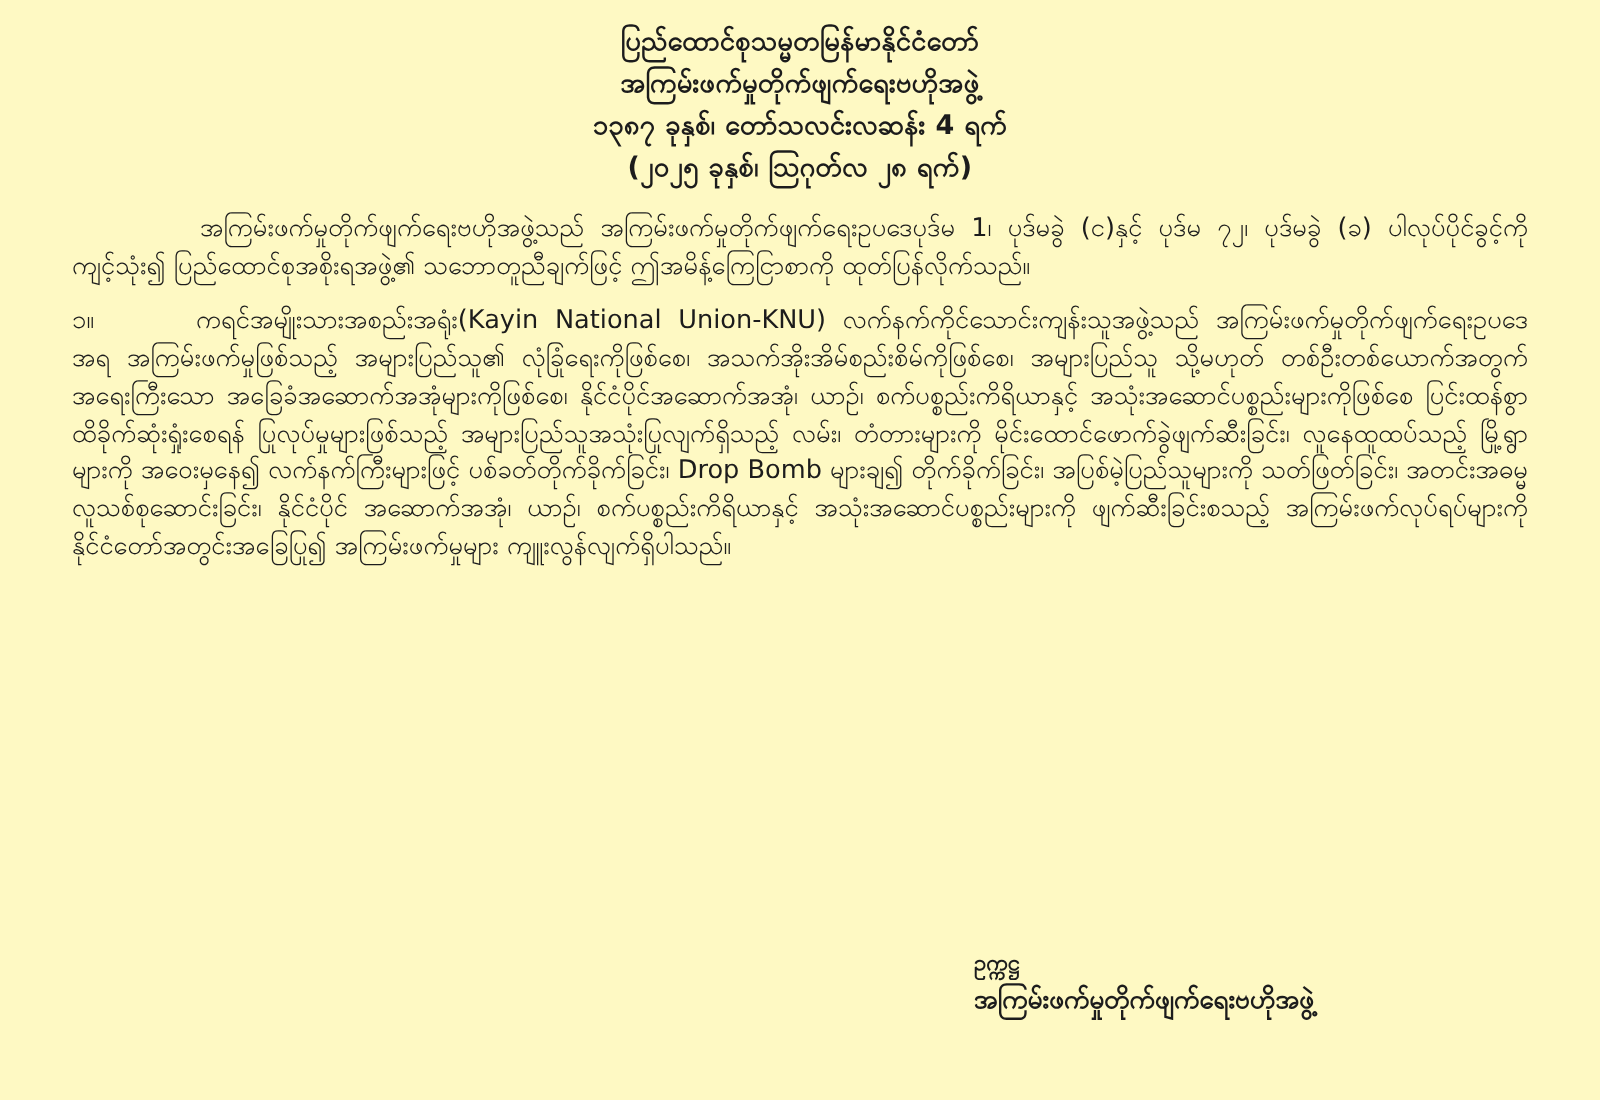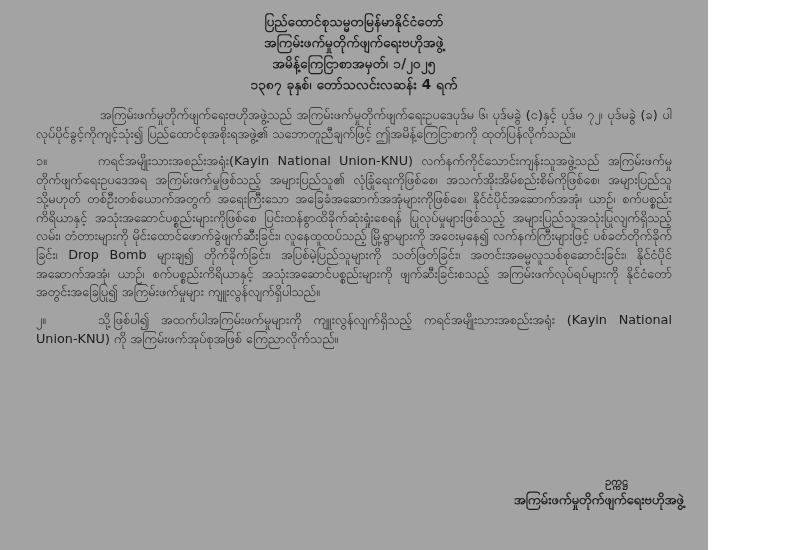--- a/index.html
+++ b/index.html
@@ -2,23 +2,23 @@
 <html><head>
 <meta charset="utf-8">
 <style>
   html, body {
     margin: 0;
     padding: 0;
     background: #ffffff;
   }
   .page {
     position: relative;
-    width: 708px;
+    width: 800px;
     height: 550px;
-    background: #a3a3a3;
+    background: #fef9c3;
     color: #1c1c1c;
     font-family: "DejaVu Sans", sans-serif;
     overflow: hidden;
     box-sizing: border-box;
   }
   .doc-header {
     padding-top: 11px;
     text-align: center;
     font-weight: 700;
     font-size: 13.5px;
@@ -38,25 +38,24 @@
   .para.intro {
     text-indent: 64px;
   }
   .para .num {
     display: inline-block;
     width: 62px;
     text-indent: 0;
   }
   .sig {
     position: absolute;
-    right: 24px;
+    right: 48px;
     top: 474px;
-    text-align: right;
+    text-align: left;
     min-width: 265px;
-    font-family: Liberation Mono, monospace;
   }
   .sig-title {
     font-size: 11px;
     font-weight: 700;
     line-height: 16px;
     margin-right: 56px;
   }
   .sig-org {
     font-size: 13px;
     font-weight: 700;
@@ -64,37 +63,34 @@
   }
 </style>
 </head>
 <body>
 
 <div class="page">
 
   <header class="doc-header">
     <div>ပြည်ထောင်စုသမ္မတမြန်မာနိုင်ငံတော်</div>
     <div>အကြမ်းဖက်မှုတိုက်ဖျက်ရေးဗဟိုအဖွဲ့</div>
-    <div>အမိန့်ကြေငြာစာအမှတ်၊ ၁/၂၀၂၅</div>
     <div>၁၃၈၇ ခုနှစ်၊ တော်သလင်းလဆန်း 4 ရက်</div>
+    <div>(၂၀၂၅ ခုနှစ်၊ ဩဂုတ်လ ၂၈ ရက်)</div>
   </header>
 
   <main class="doc-body">
 
     <p class="para intro">
-      <span>အကြမ်းဖက်မှုတိုက်ဖျက်ရေးဗဟိုအဖွဲ့သည် အကြမ်းဖက်မှုတိုက်ဖျက်ရေးဥပဒေပုဒ်မ ၆၊ ပုဒ်မခွဲ (င)နှင့် ပုဒ်မ ၇၂၊ ပုဒ်မခွဲ (ခ) ပါလုပ်ပိုင်ခွင့်ကိုကျင့်သုံး၍ ပြည်ထောင်စုအစိုးရအဖွဲ့၏ သဘောတူညီချက်ဖြင့် ဤအမိန့်ကြေငြာစာကို ထုတ်ပြန်လိုက်သည်။</span>
+      <span>အကြမ်းဖက်မှုတိုက်ဖျက်ရေးဗဟိုအဖွဲ့သည် အကြမ်းဖက်မှုတိုက်ဖျက်ရေးဥပဒေပုဒ်မ 1၊ ပုဒ်မခွဲ (င)နှင့် ပုဒ်မ ၇၂၊ ပုဒ်မခွဲ (ခ) ပါလုပ်ပိုင်ခွင့်ကိုကျင့်သုံး၍ ပြည်ထောင်စုအစိုးရအဖွဲ့၏ သဘောတူညီချက်ဖြင့် ဤအမိန့်ကြေငြာစာကို ထုတ်ပြန်လိုက်သည်။</span>
     </p>
 
     <p class="para item">
       <span class="num">၁။</span><span>ကရင်အမျိုးသားအစည်းအရုံး(Kayin National Union-KNU) လက်နက်ကိုင်သောင်းကျန်းသူအဖွဲ့သည် အကြမ်းဖက်မှုတိုက်ဖျက်ရေးဥပဒေအရ အကြမ်းဖက်မှုဖြစ်သည့် အများပြည်သူ၏ လုံခြုံရေးကိုဖြစ်စေ၊ အသက်အိုးအိမ်စည်းစိမ်ကိုဖြစ်စေ၊ အများပြည်သူ သို့မဟုတ် တစ်ဦးတစ်ယောက်အတွက် အရေးကြီးသော အခြေခံအဆောက်အအုံများကိုဖြစ်စေ၊ နိုင်ငံပိုင်အဆောက်အအုံ၊ ယာဥ်၊ စက်ပစ္စည်းကိရိယာနှင့် အသုံးအဆောင်ပစ္စည်းများကိုဖြစ်စေ ပြင်းထန်စွာထိခိုက်ဆုံးရှုံးစေရန် ပြုလုပ်မှုများဖြစ်သည့် အများပြည်သူအသုံးပြုလျက်ရှိသည့် လမ်း၊ တံတားများကို မိုင်းထောင်ဖောက်ခွဲဖျက်ဆီးခြင်း၊ လူနေထူထပ်သည့် မြို့ရွာများကို အဝေးမှနေ၍ လက်နက်ကြီးများဖြင့် ပစ်ခတ်တိုက်ခိုက်ခြင်း၊ Drop Bomb များချ၍ တိုက်ခိုက်ခြင်း၊ အပြစ်မဲ့ပြည်သူများကို သတ်ဖြတ်ခြင်း၊ အတင်းအဓမ္မလူသစ်စုဆောင်းခြင်း၊ နိုင်ငံပိုင် အဆောက်အအုံ၊ ယာဥ်၊ စက်ပစ္စည်းကိရိယာနှင့် အသုံးအဆောင်ပစ္စည်းများကို ဖျက်ဆီးခြင်းစသည့် အကြမ်းဖက်လုပ်ရပ်များကို နိုင်ငံတော်အတွင်းအခြေပြု၍ အကြမ်းဖက်မှုများ ကျူးလွန်လျက်ရှိပါသည်။</span>
     </p>
 
-    <p class="para item">
-      <span class="num">၂။</span><span>သို့ဖြစ်ပါ၍ အထက်ပါအကြမ်းဖက်မှုများကို ကျူးလွန်လျက်ရှိသည့် ကရင်အမျိုးသားအစည်းအရုံး (Kayin National Union-KNU) ကို အကြမ်းဖက်အုပ်စုအဖြစ် ကြေညာလိုက်သည်။</span>
-    </p>
 
   </main>
 
   <footer class="sig">
     <div class="sig-title">ဥက္ကဋ္ဌ</div>
     <div class="sig-org">အကြမ်းဖက်မှုတိုက်ဖျက်ရေးဗဟိုအဖွဲ့</div>
   </footer>
 
 </div>
 

